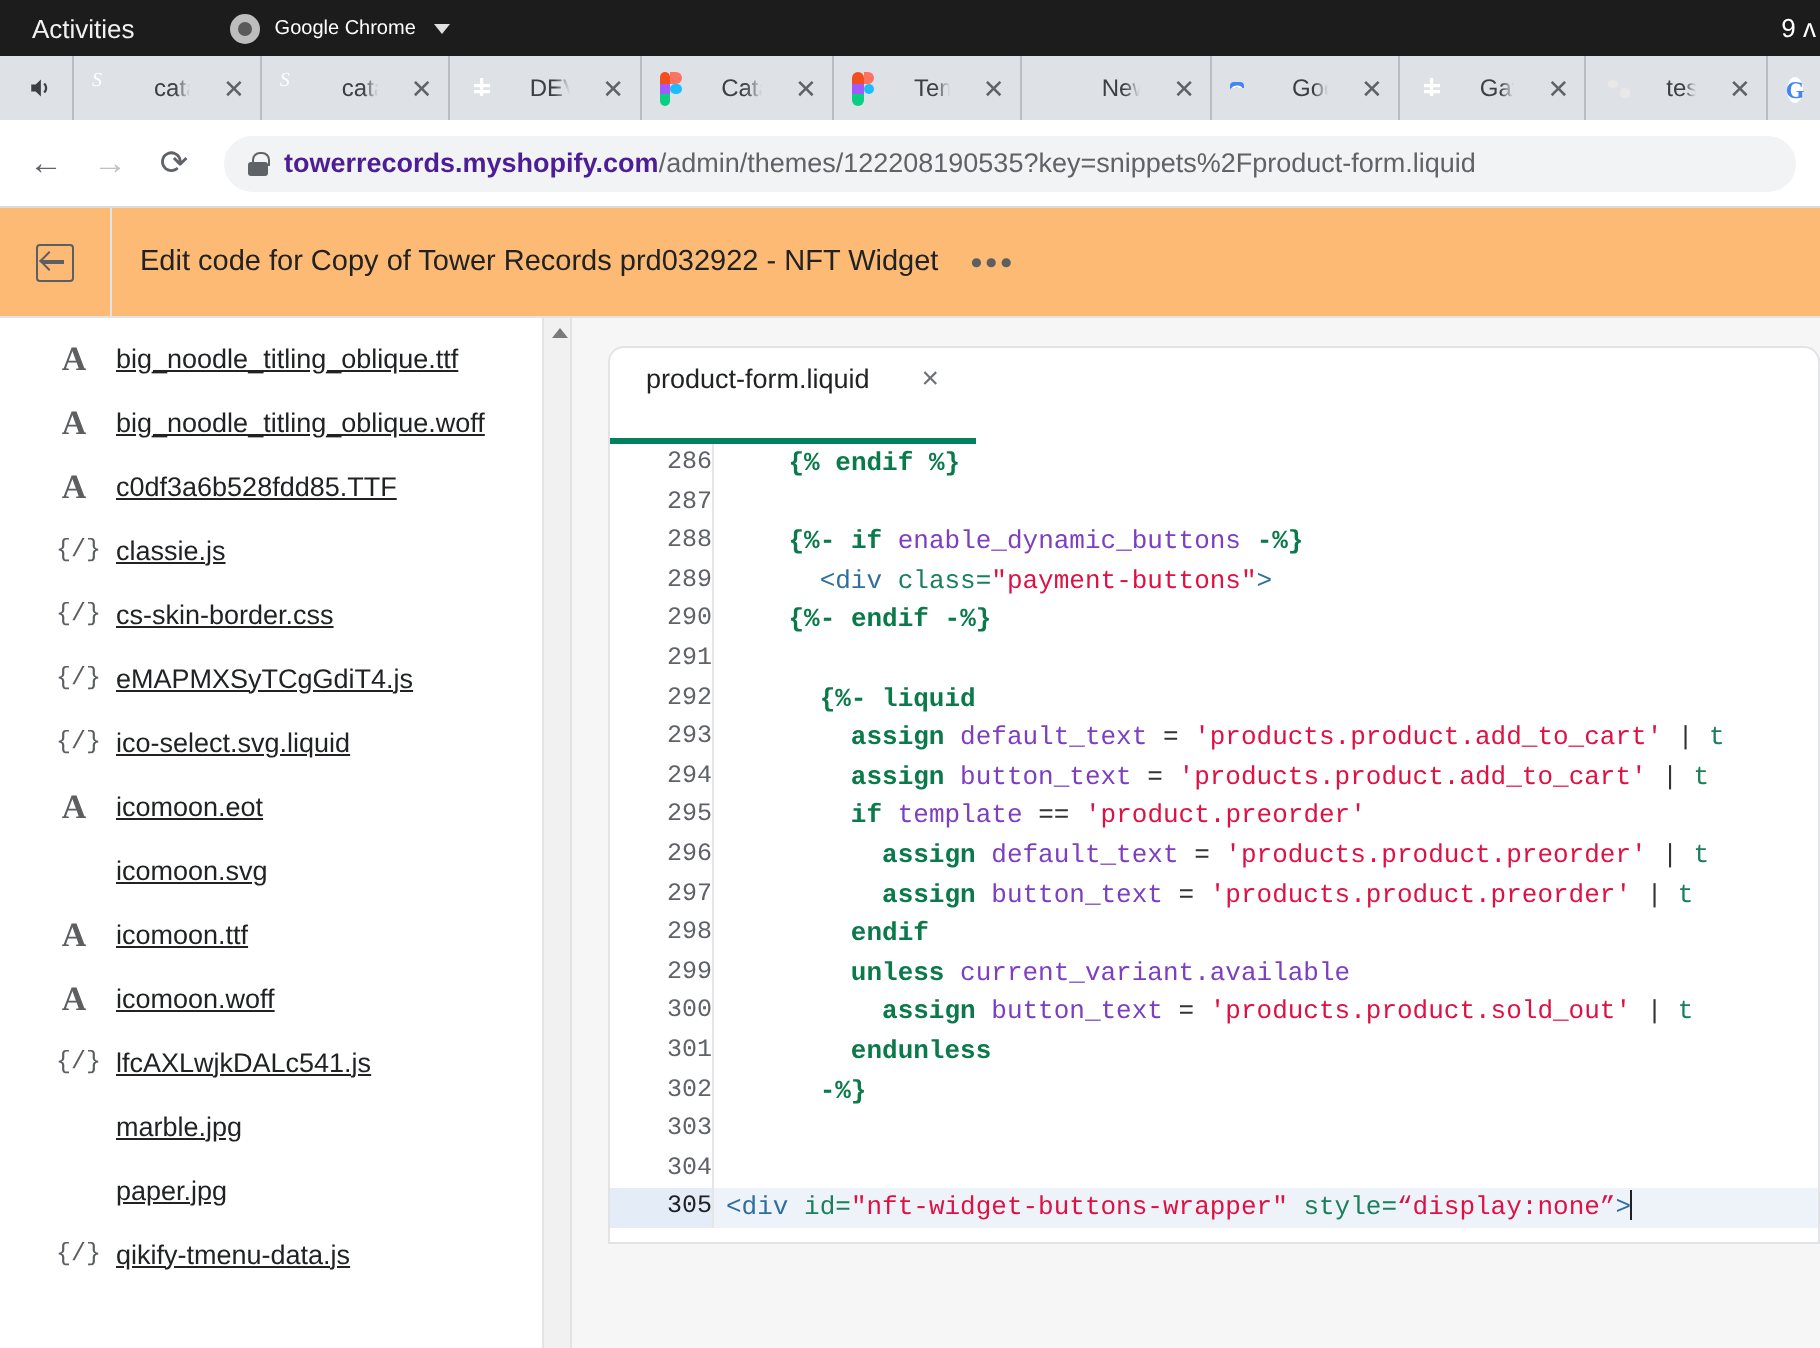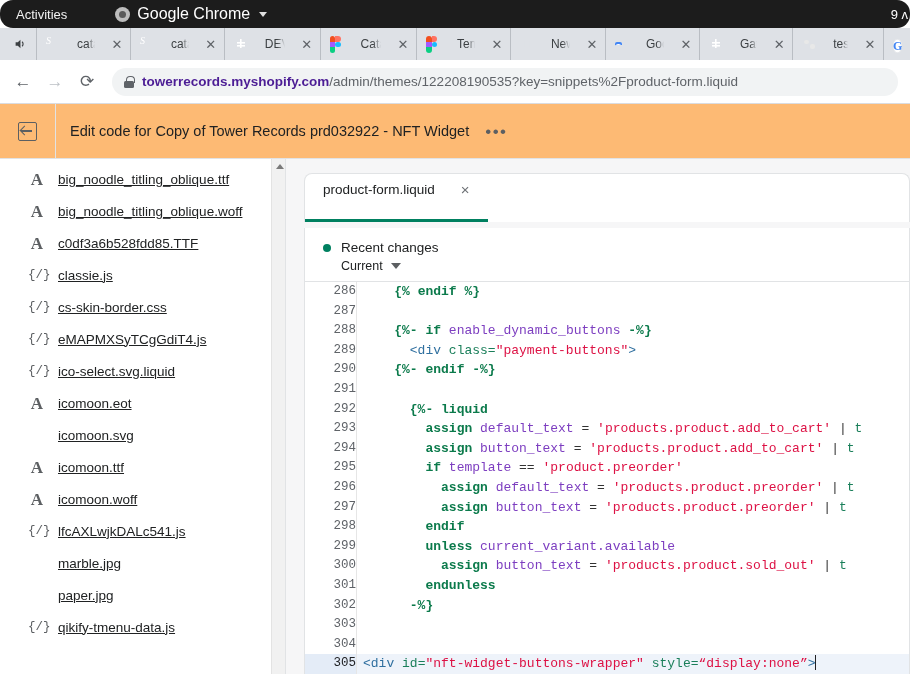--- a/index.html
+++ b/index.html
@@ -7,33 +7,33 @@
     width: 910px; height: 674px;
     overflow: hidden;
     font-family: "Liberation Sans", sans-serif;
     background: #ffffff;
   }
 
   
   .gnome-bar {
     height: 28px; background: #1c1c1c; color: #ffffff;
     display: flex; align-items: center; font-size: 13px;
-    padding: 0 10px; position: relative; border-radius: 13px;
+    padding: 0 10px; position: relative;
   }
   .gnome-activities { font-size: 13px; color: #f2f2f2; padding: 0 6px; }
   .gnome-app { display: flex; align-items: center; gap: 7px; margin-left: 42px; }
   .chrome-mini {
     width: 15px; height: 15px; border-radius: 50%;
     background: #bdbdbd; position: relative; overflow: hidden;
   }
   .chrome-mini::after {
     content: ""; position: absolute; left: 4px; top: 4px;
     width: 7px; height: 7px; border-radius: 50%; background: #5a5a5a;
   }
-  .gnome-app-name { font-size: 16px; color: #ffffff; }
+  .gnome-app-name { font-size: 10px; color: #ffffff; }
   .caret-tiny {
     width: 0; height: 0; border-left: 4px solid transparent;
     border-right: 4px solid transparent; border-top: 5px solid #e0e0e0;
     margin-left: 2px;
   }
   .gnome-clock {
     position: absolute; right: 2px; top: 50%; transform: translateY(-50%);
     font-size: 13px; color: #ffffff; white-space: nowrap;
   }
 
@@ -460,30 +460,20 @@
   <div class="editorpane">
     <div class="card">
       <div class="tabs-row">
         <div class="code-tab">
           <span class="code-tab-name">product-form.liquid</span>
           <span class="code-tab-x">×</span>
         </div>
       </div>
     </div>
 
-    <div class="changes-card">
-      <div class="changes-head">
-        <span class="dot-green"></span>
-        <span class="changes-label">Recent changes</span>
-      </div>
-      <div class="changes-sel">
-        <span class="changes-sel-text">Current</span>
-        <span class="caret-sm"></span>
-      </div>
-    </div>
 
     <div class="codearea">
       <div id="code-lines">
           <div class="code-line">
             <div class="gutter">286</div>
             <div class="codetext"><span class="k-plain">    </span><span class="k-kw">{%</span><span class="k-plain"> </span><span class="k-kw">endif</span><span class="k-kw"> %}</span></div>
           </div>
           <div class="code-line">
             <div class="gutter">287</div>
             <div class="codetext"></div>

